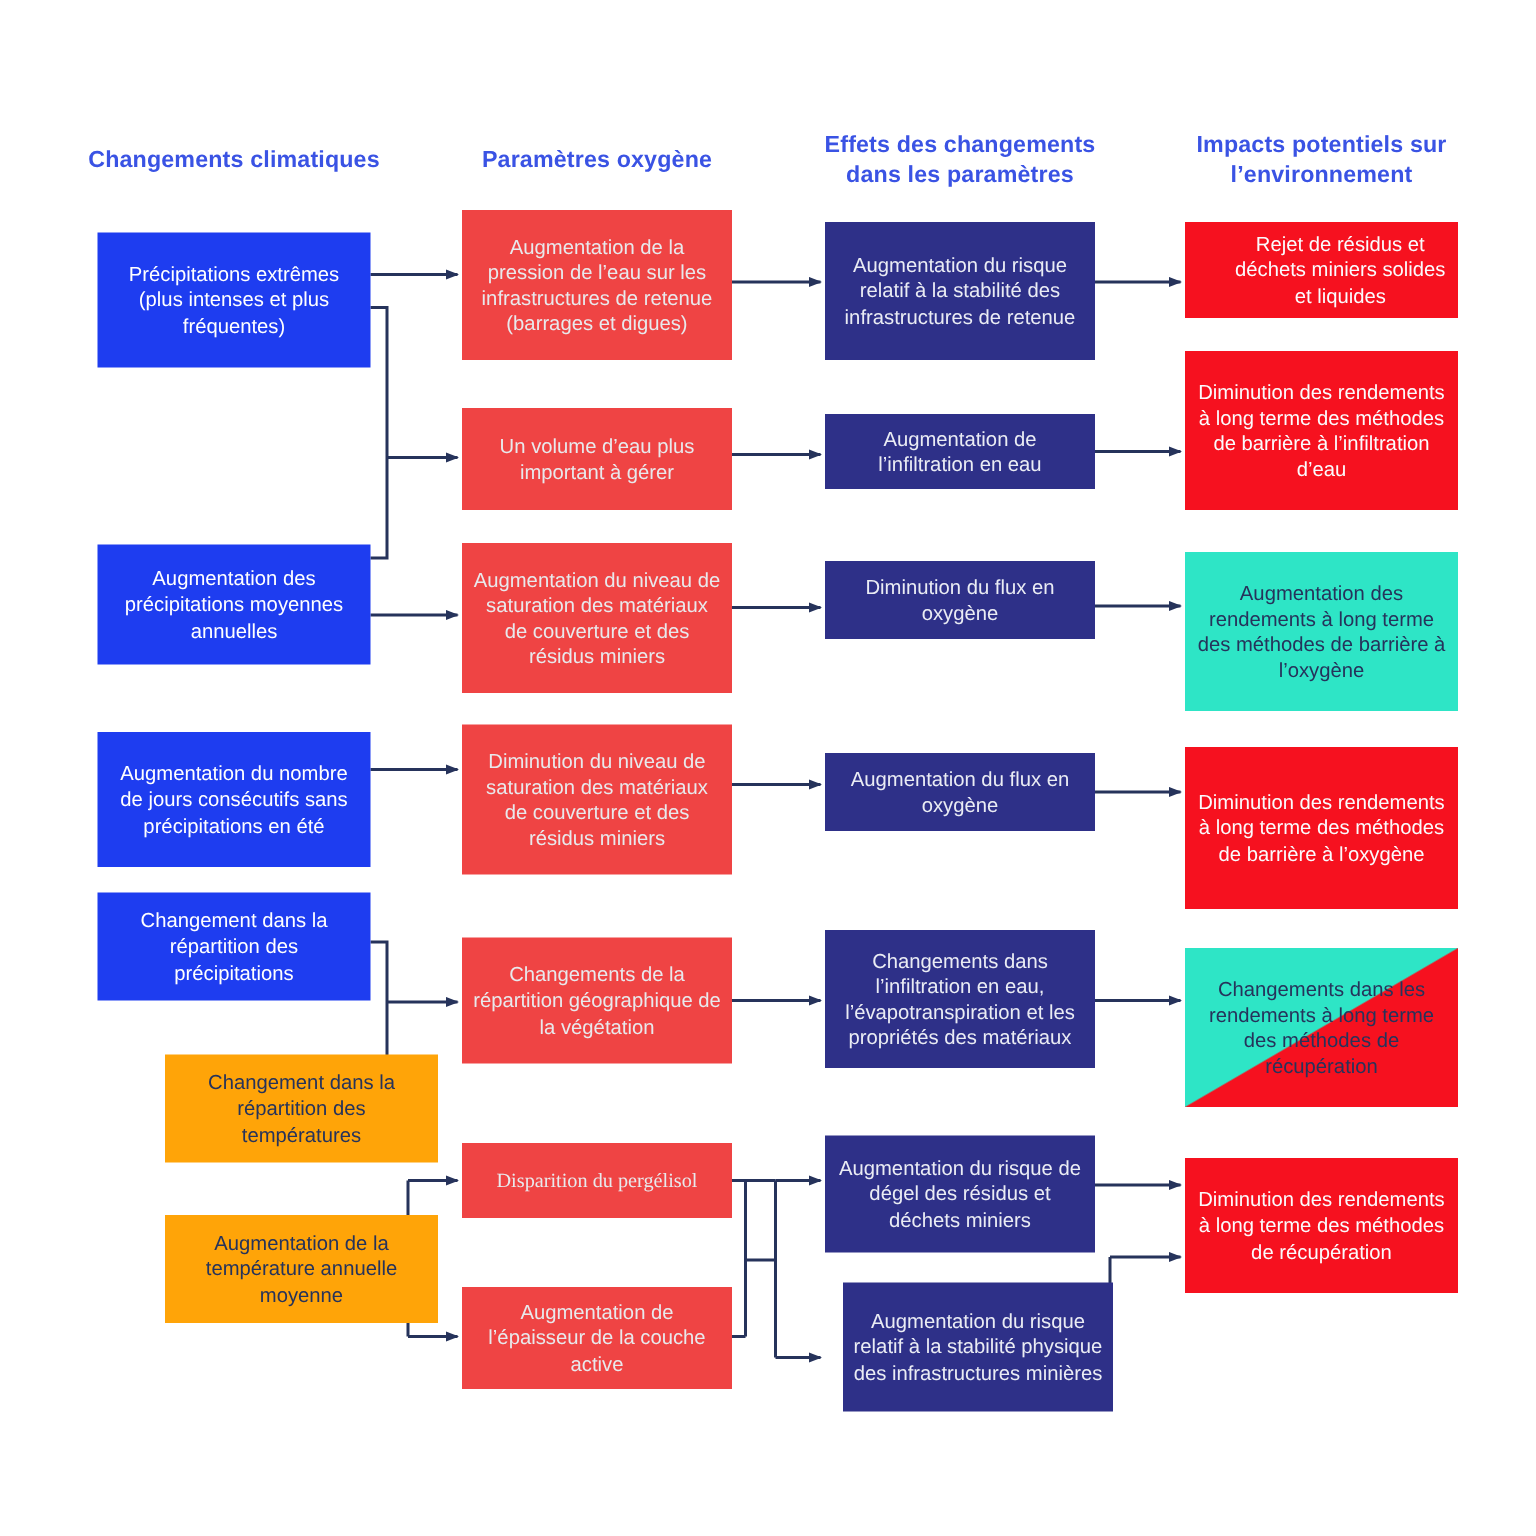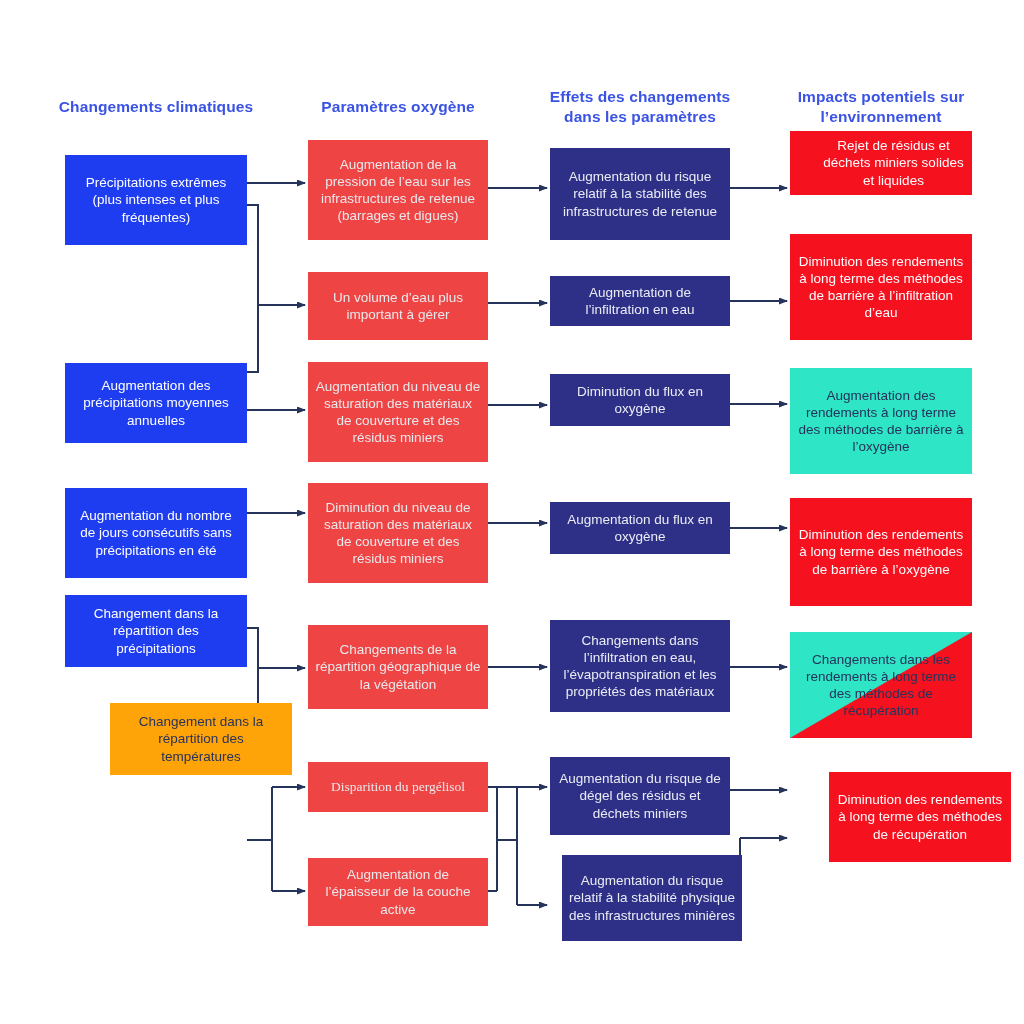--- a/index.html
+++ b/index.html
@@ -81,37 +81,38 @@
   <div class="col-header" style="left:30px;top:97px;width:252px;">Changements climatiques</div>
   <div class="col-header" style="left:290px;top:97px;width:216px;">Paramètres oxygène</div>
   <div class="col-header" style="left:545px;top:87px;width:190px;">Effets des changements dans les paramètres</div>
   <div class="col-header" style="left:786px;top:87px;width:190px;">Impacts potentiels sur l’environnement</div>
 
   <div class="node blue" style="left:65px;top:155px;width:182px;height:90px;">Précipitations extrêmes (plus intenses et plus fréquentes)</div>
   <div class="node blue" style="left:65px;top:363px;width:182px;height:80px;">Augmentation des précipitations moyennes annuelles</div>
   <div class="node blue" style="left:65px;top:488px;width:182px;height:90px;">Augmentation du nombre de jours consécutifs sans précipitations en été</div>
   <div class="node blue" style="left:65px;top:595px;width:182px;height:72px;">Changement dans la répartition des précipitations</div>
   <div class="node orange" style="left:65px;top:703px;width:182px;height:72px;">Changement dans la répartition des températures</div>
+  <div class="node orange" style="left:65px;top:810px;width:182px;height:72px;">Augmentation de la température annuelle moyenne</div>
 
   <div class="node dark" style="left:308px;top:140px;width:180px;height:100px;">Augmentation de la pression de l’eau sur les infrastructures de retenue (barrages et digues)</div>
   <div class="node dark" style="left:308px;top:272px;width:180px;height:68px;">Un volume d’eau plus important à gérer</div>
   <div class="node dark" style="left:308px;top:362px;width:180px;height:100px;">Augmentation du niveau de saturation des matériaux de couverture et des résidus miniers</div>
   <div class="node dark" style="left:308px;top:483px;width:180px;height:100px;">Diminution du niveau de saturation des matériaux de couverture et des résidus miniers</div>
   <div class="node dark" style="left:308px;top:625px;width:180px;height:84px;">Changements de la répartition géographique de la végétation</div>
   <div class="node dark" style="left:308px;top:762px;width:180px;height:50px;font-family:Liberation Serif, serif;">Disparition du pergélisol</div>
   <div class="node dark" style="left:308px;top:858px;width:180px;height:68px;">Augmentation de l’épaisseur de la couche active</div>
 
   <div class="node navy" style="left:550px;top:148px;width:180px;height:92px;">Augmentation du risque relatif à la stabilité des infrastructures de retenue</div>
   <div class="node navy" style="left:550px;top:276px;width:180px;height:50px;">Augmentation de l’infiltration en eau</div>
   <div class="node navy" style="left:550px;top:374px;width:180px;height:52px;">Diminution du flux en oxygène</div>
   <div class="node navy" style="left:550px;top:502px;width:180px;height:52px;">Augmentation du flux en oxygène</div>
   <div class="node navy" style="left:550px;top:620px;width:180px;height:92px;">Changements dans l’infiltration en eau, l’évapotranspiration et les propriétés des matériaux</div>
   <div class="node navy" style="left:550px;top:757px;width:180px;height:78px;">Augmentation du risque de dégel des résidus et déchets miniers</div>
   <div class="node navy" style="left:550px;top:855px;width:180px;height:86px;margin-left:12px;">Augmentation du risque relatif à la stabilité physique des infrastructures minières</div>
 
-  <div class="node red" style="left:790px;top:131px;width:182px;height:64px;padding-left:32px;">Rejet de résidus et déchets miniers solides et liquides</div>
+  <div class="node red" style="left:790px;top:148px;width:182px;height:64px;padding-left:32px;">Rejet de résidus et déchets miniers solides et liquides</div>
   <div class="node red" style="left:790px;top:234px;width:182px;height:106px;">Diminution des rendements à long terme des méthodes de barrière à l’infiltration d’eau</div>
   <div class="node teal" style="left:790px;top:368px;width:182px;height:106px;">Augmentation des rendements à long terme des méthodes de barrière à l’oxygène</div>
   <div class="node red" style="left:790px;top:498px;width:182px;height:108px;">Diminution des rendements à long terme des méthodes de barrière à l’oxygène</div>
   <div class="node split" style="left:790px;top:632px;width:182px;height:106px;">Changements dans les rendements à long terme des méthodes de récupération</div>
-  <div class="node red" style="left:790px;top:772px;width:182px;height:90px;margin-left:39px;">Diminution des rendements à long terme des méthodes de récupération</div>
+  <div class="node red" style="left:790px;top:772px;width:182px;height:90px;">Diminution des rendements à long terme des méthodes de récupération</div>
 
 </div>
 
 </body></html>

